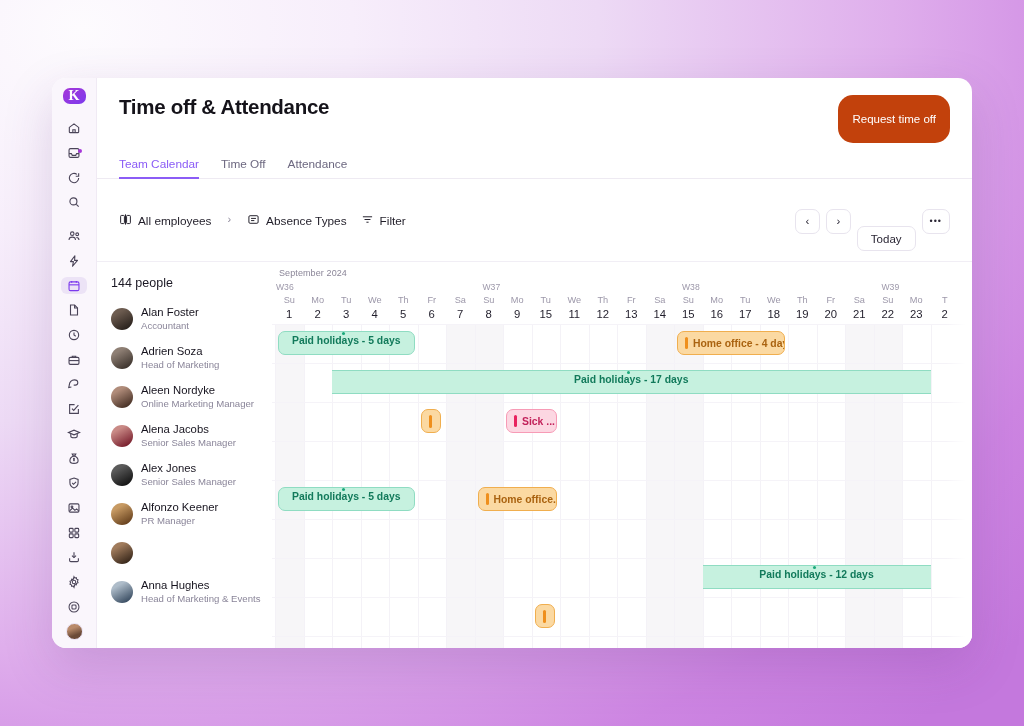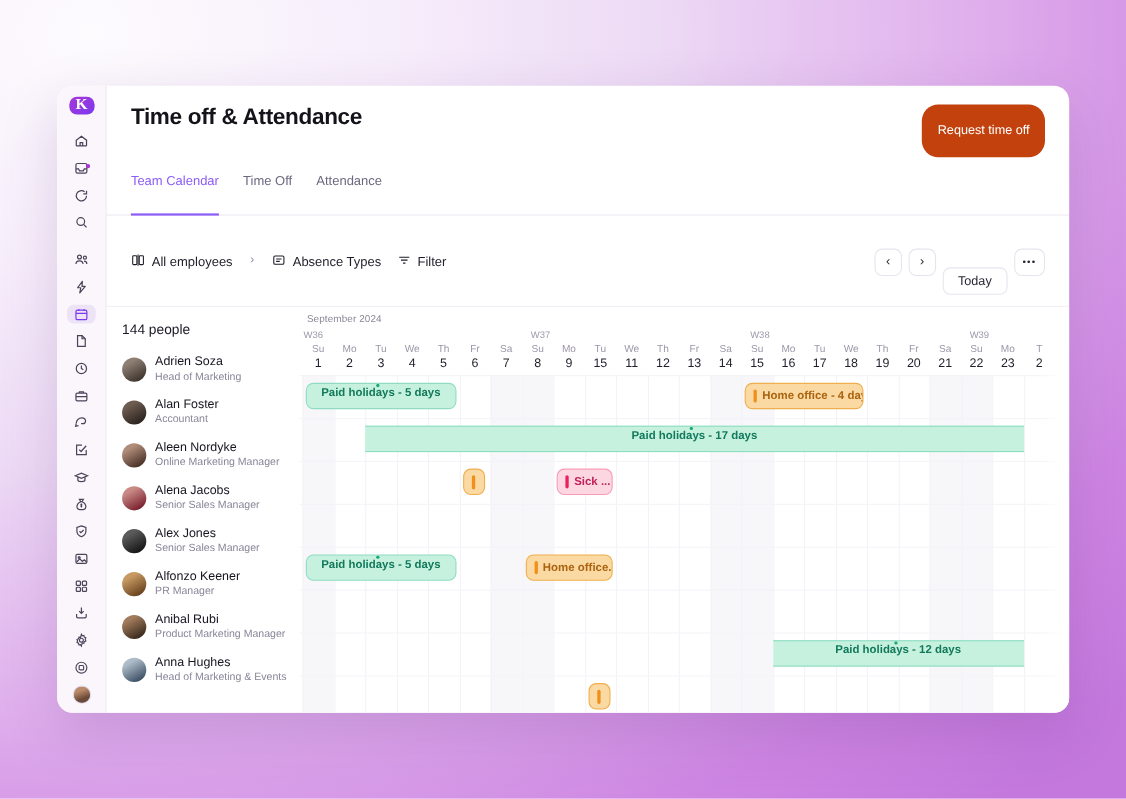--- a/index.html
+++ b/index.html
@@ -84,21 +84,21 @@
     text-align: right;
   }
 
   #tabs {
     display: flex; gap: 22px;
     padding: 0 22px;
     margin-top: 14px;
     border-bottom: 1px solid #eeeaf2;
   }
   .tab {
-    font-size: 11.8px; color: #6d6880; padding-bottom: 23px;
+    font-size: 11.8px; color: #6d6880; padding-bottom: 6px;
     cursor: pointer; border-bottom: 2px solid transparent;
     margin-bottom: -1px;
   }
   .tab.active { color: #8b5cf6; border-bottom-color: #8b5cf6; }
 
   #toolbar {
     display: flex; align-items: center; justify-content: space-between;
     padding: 12px 22px 10px 22px;
     border-bottom: 1px solid #f1eef5;
   }
@@ -389,34 +389,34 @@
         <button class="nav-btn" style="font-size:9px;letter-spacing:1px;">•••</button>
       </div>
     </div>
 
     <div id="cal-wrap">
 
       <div id="people-col">
         <div id="people-count">144 people</div>
         <div id="people-items">
             <div class="person">
+              <div class="avatar" style="background: linear-gradient(150deg, rgb(109, 92, 80) 25%, rgb(43, 35, 30) 85%);"></div>
+              <div class="person-text">
+                <div class="p-name">Alan Foster</div>
+                <div class="p-role">Accountant</div>
+              </div>
+            </div>
+            <div class="person">
               <div class="avatar" style="background: linear-gradient(150deg, rgb(142, 127, 116) 25%, rgb(63, 54, 47) 85%);"></div>
               <div class="person-text">
                 <div class="p-name">Adrien Soza</div>
                 <div class="p-role">Head of Marketing</div>
               </div>
             </div>
             <div class="person">
-              <div class="avatar" style="background: linear-gradient(150deg, rgb(109, 92, 80) 25%, rgb(43, 35, 30) 85%);"></div>
-              <div class="person-text">
-                <div class="p-name">Alan Foster</div>
-                <div class="p-role">Accountant</div>
-              </div>
-            </div>
-            <div class="person">
               <div class="avatar" style="background: linear-gradient(150deg, rgb(176, 140, 122) 25%, rgb(74, 51, 40) 85%);"></div>
               <div class="person-text">
                 <div class="p-name">Aleen Nordyke</div>
                 <div class="p-role">Online Marketing Manager</div>
               </div>
             </div>
             <div class="person">
               <div class="avatar" style="background: linear-gradient(150deg, rgb(201, 138, 134) 25%, rgb(123, 34, 48) 85%);"></div>
               <div class="person-text">
                 <div class="p-name">Alena Jacobs</div>
@@ -432,24 +432,20 @@
             </div>
             <div class="person">
               <div class="avatar" style="background: linear-gradient(150deg, rgb(199, 154, 99) 25%, rgb(106, 68, 32) 85%);"></div>
               <div class="person-text">
                 <div class="p-name">Alfonzo Keener</div>
                 <div class="p-role">PR Manager</div>
               </div>
             </div>
             <div class="person">
               <div class="avatar" style="background: linear-gradient(150deg, rgb(160, 123, 92) 25%, rgb(59, 42, 29) 85%);"></div>
-              <div class="person-text">
-                <div class="p-name">Anibal Rubi</div>
-                <div class="p-role">Product Marketing Manager</div>
-              </div>
             </div>
             <div class="person">
               <div class="avatar" style="background: linear-gradient(150deg, rgb(174, 188, 201) 25%, rgb(62, 81, 102) 85%);"></div>
               <div class="person-text">
                 <div class="p-name">Anna Hughes</div>
                 <div class="p-role">Head of Marketing &amp; Events</div>
               </div>
             </div>
           </div>
       </div>

